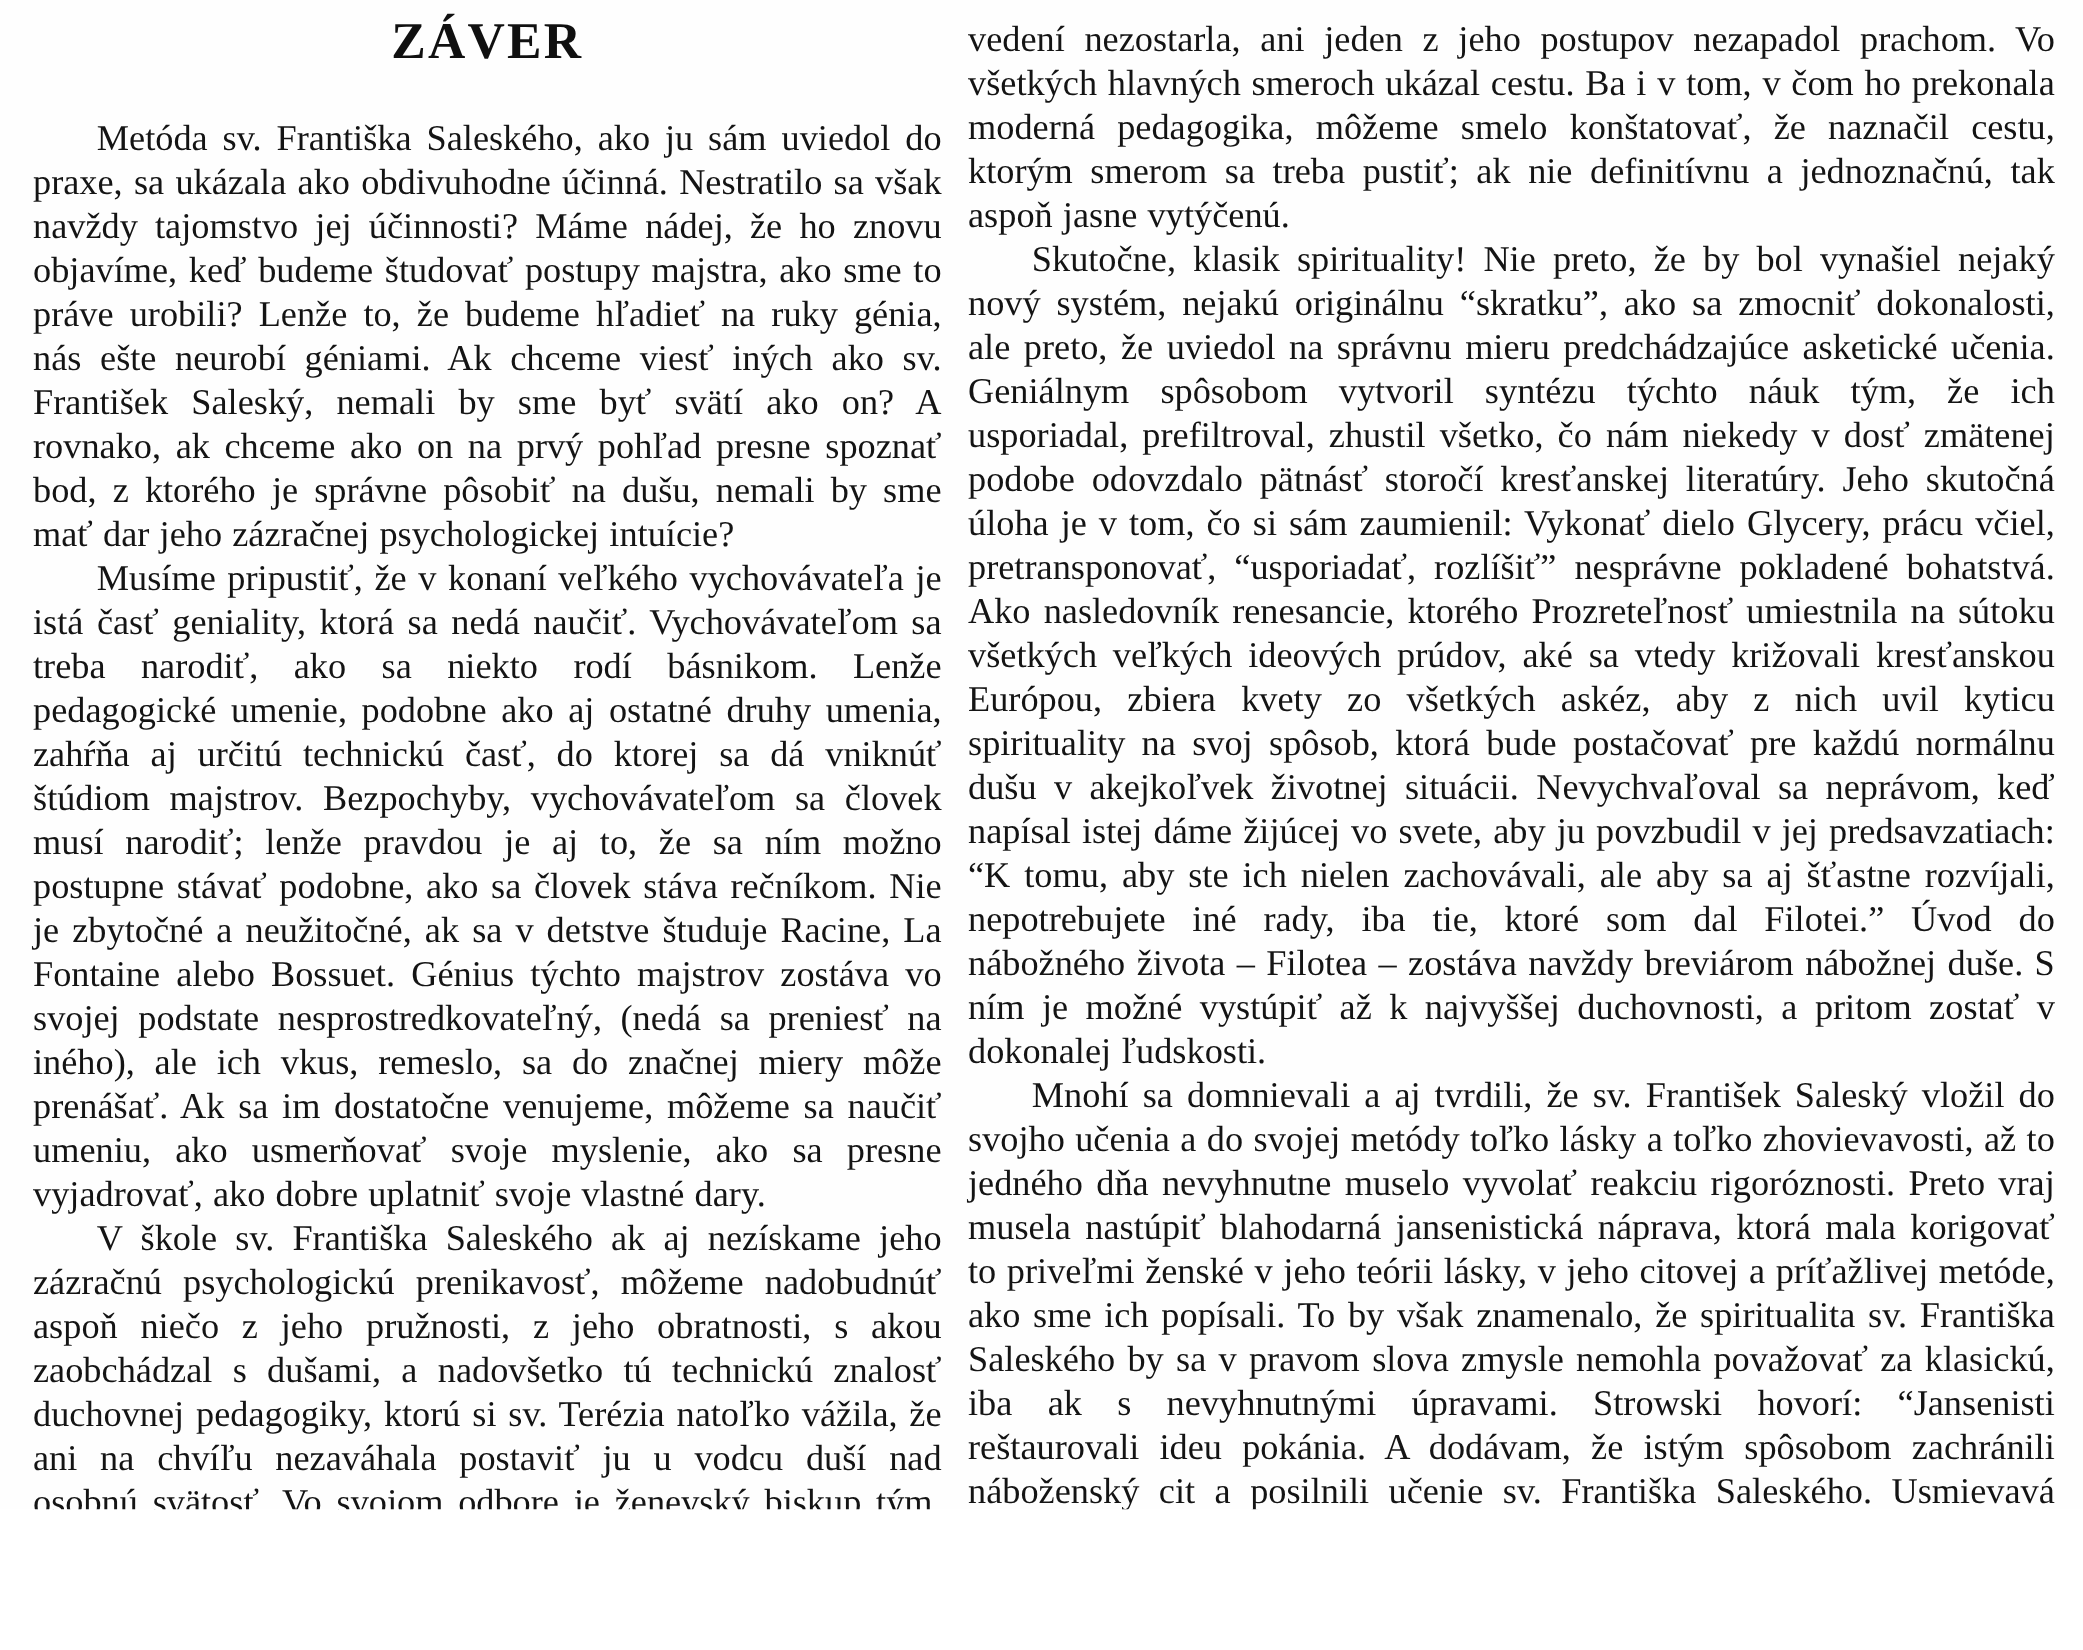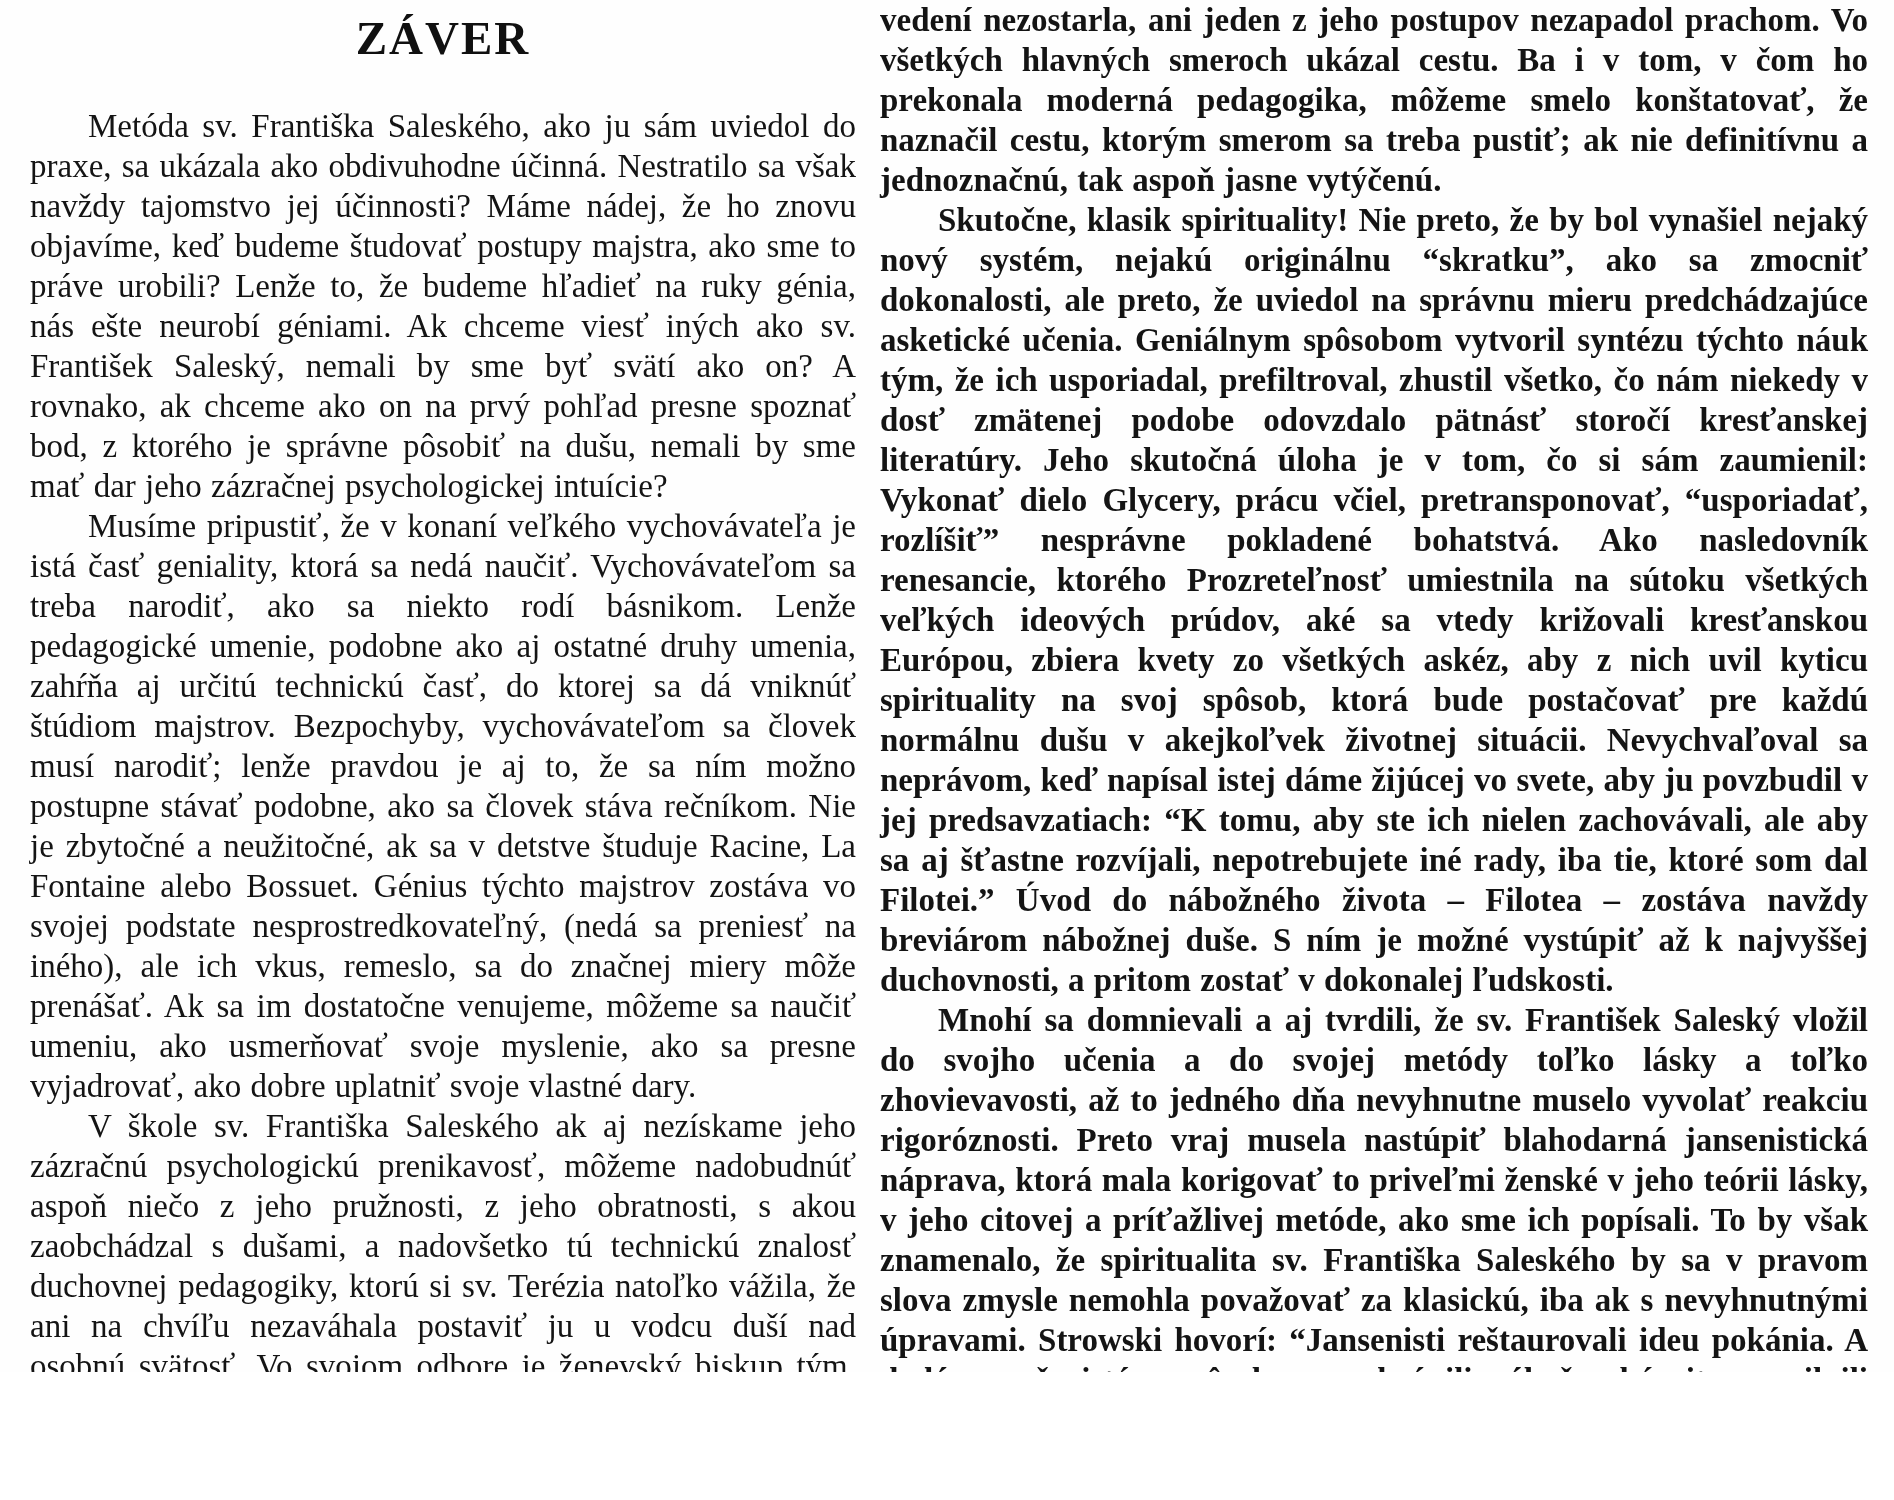--- a/index.html
+++ b/index.html
@@ -25,22 +25,21 @@
     position: absolute;
     top: 0;
   }
   .column-left {
     left: 30px;
     width: 826px;
   }
   .column-right {
     left: 880px;
     width: 988px;
-    padding-top: 0;
-    font-weight: bold;
+    padding-top: 16px;
   }
   .doc-title {
     margin: 12px 0 42px 0;
     text-align: center;
     font-size: 47px;
     line-height: 52px;
     font-weight: 700;
     letter-spacing: 2px;
     color: #101010;
   }

